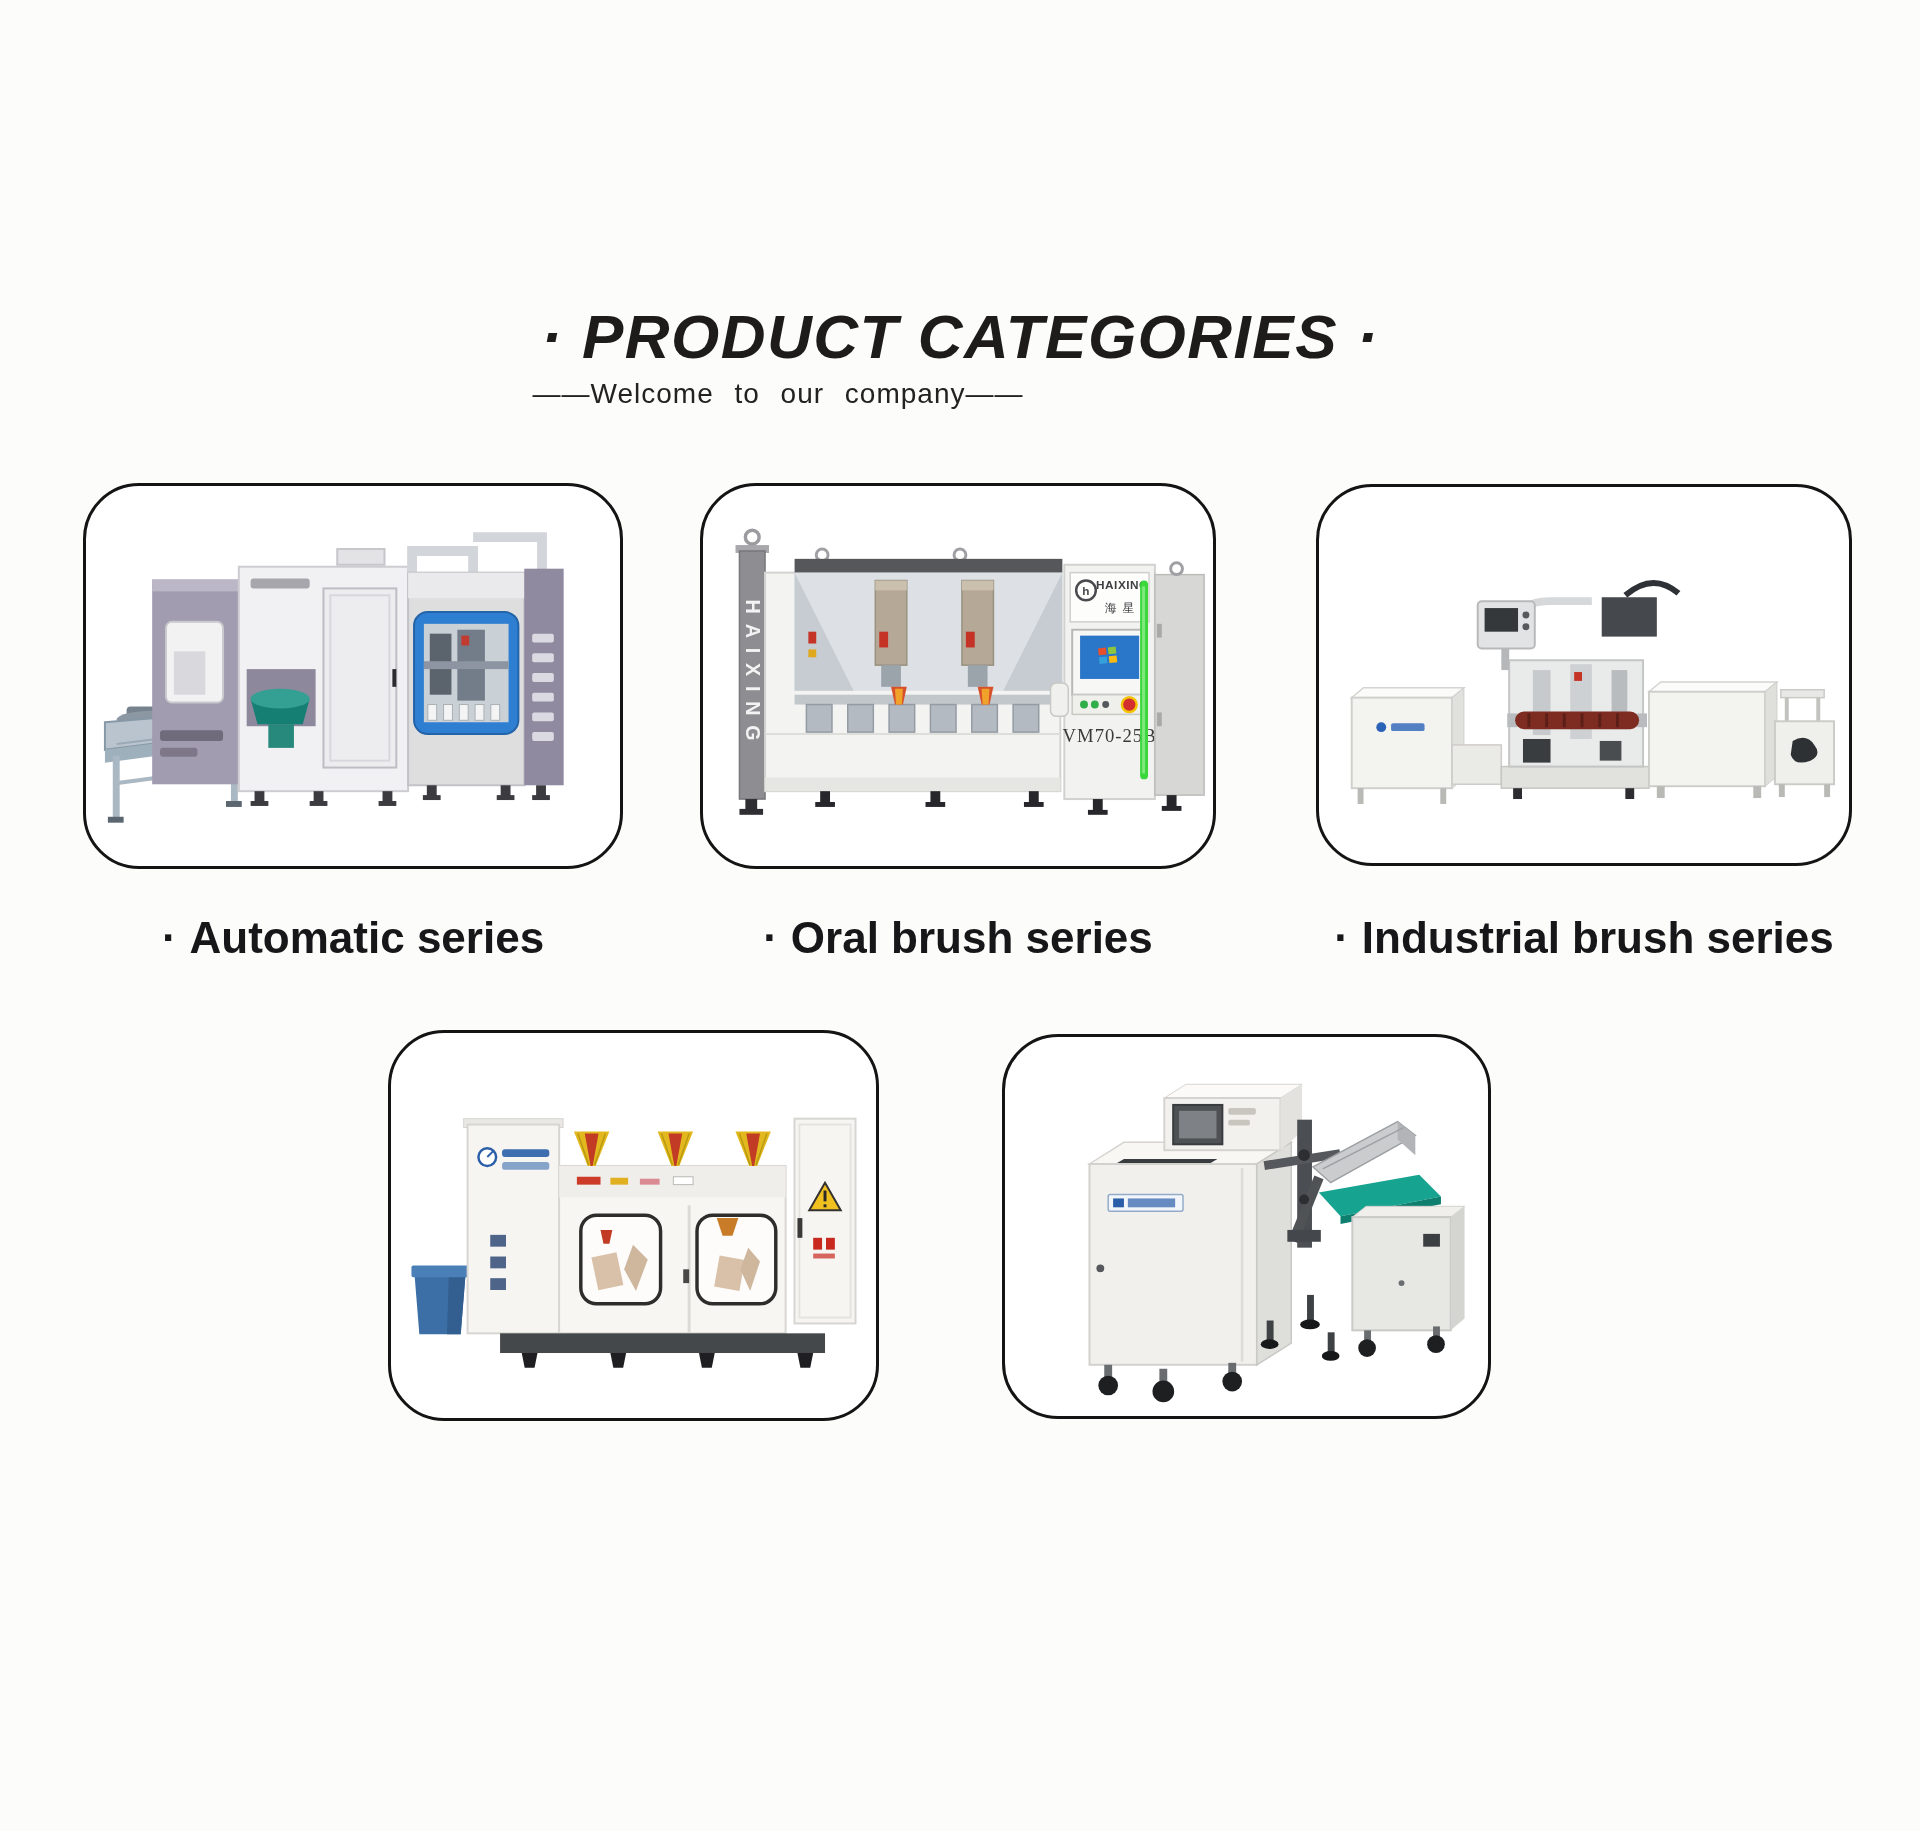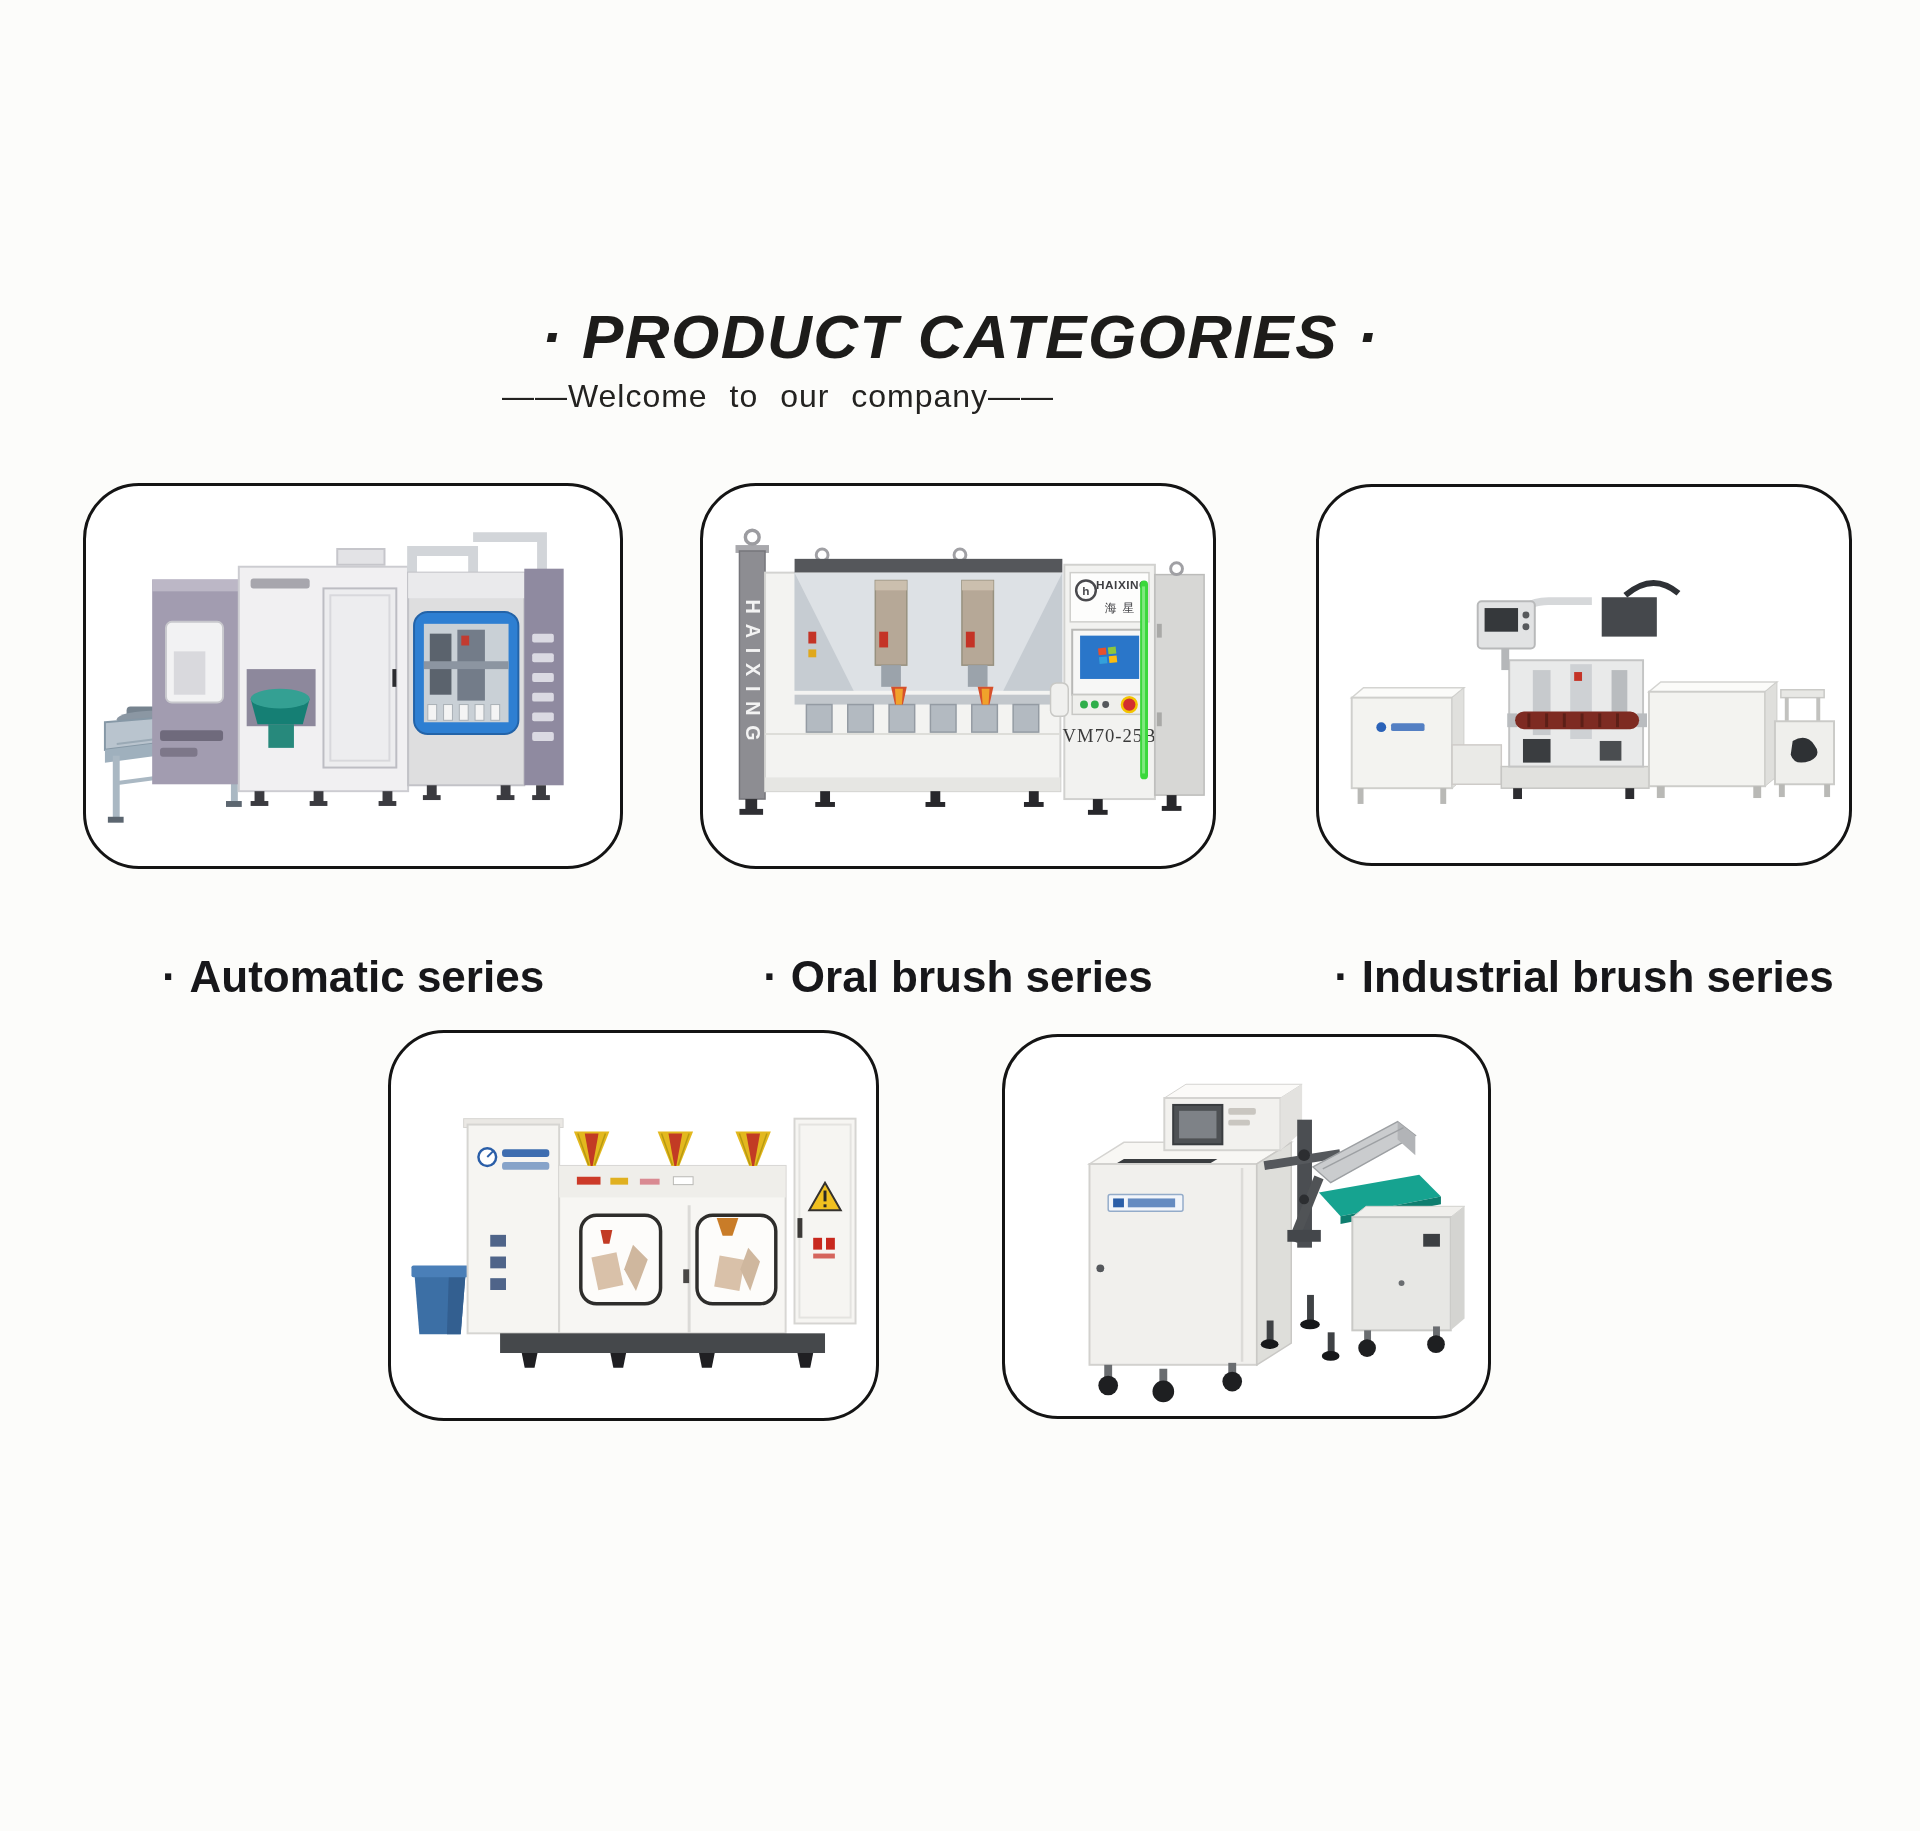--- a/index.html
+++ b/index.html
@@ -10,33 +10,33 @@
     overflow:hidden;
   }
   .page{position:absolute;inset:0;}
   .page-title{
     position:absolute;top:306px;left:0;width:1920px;
     text-align:center;font-size:62px;font-weight:700;color:#1d1c1a;
     letter-spacing:1.5px;line-height:1;white-space:nowrap;font-style:italic;
   }
   .page-subtitle{
     position:absolute;top:380px;left:0;width:1556px;
-    text-align:center;font-size:32px;font-weight:400;color:#232220;
+    text-align:center;font-size:28px;font-weight:400;color:#232220;
     letter-spacing:1px;word-spacing:12px;line-height:1;white-space:nowrap;
   }
   .card{
     position:absolute;background:#ffffff;
     border:3px solid #141414;border-radius:56px;
     overflow:hidden;box-sizing:border-box;cursor:pointer;
   }
   .card svg{position:absolute;left:0;top:0;width:100%;height:100%;display:block;}
   .cat-label{
     position:absolute;transform:translateX(-50%);
     font-size:44px;font-weight:700;color:#17171a;
-    white-space:nowrap;line-height:1.25;cursor:pointer;margin-top:39px;
+    white-space:nowrap;line-height:1.25;cursor:pointer;
   }
   .cat-label .bullet{display:inline-block;margin-right:13px;font-weight:700;}
   .svg-text{font-family:"Liberation Sans", sans-serif;}
   .svg-serif{font-family:"Liberation Serif", serif;}
 </style>
 </head>
 <body>
 
 <div class="page">
 

